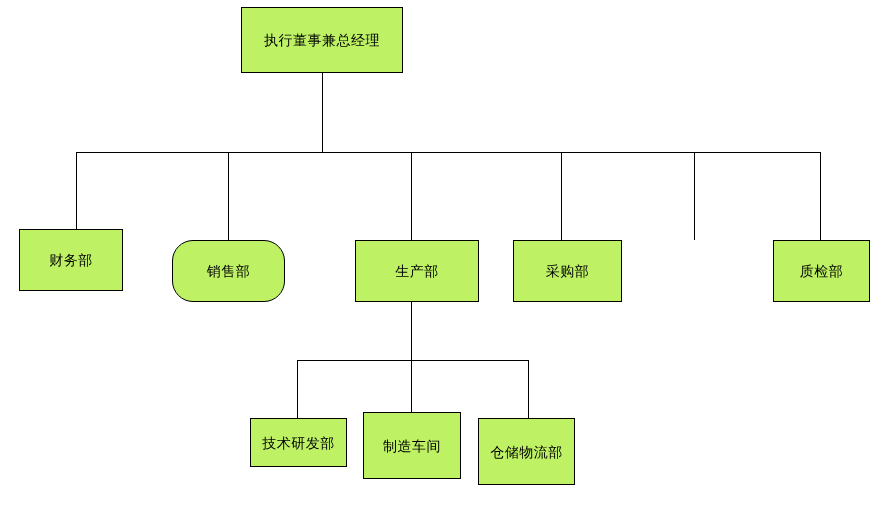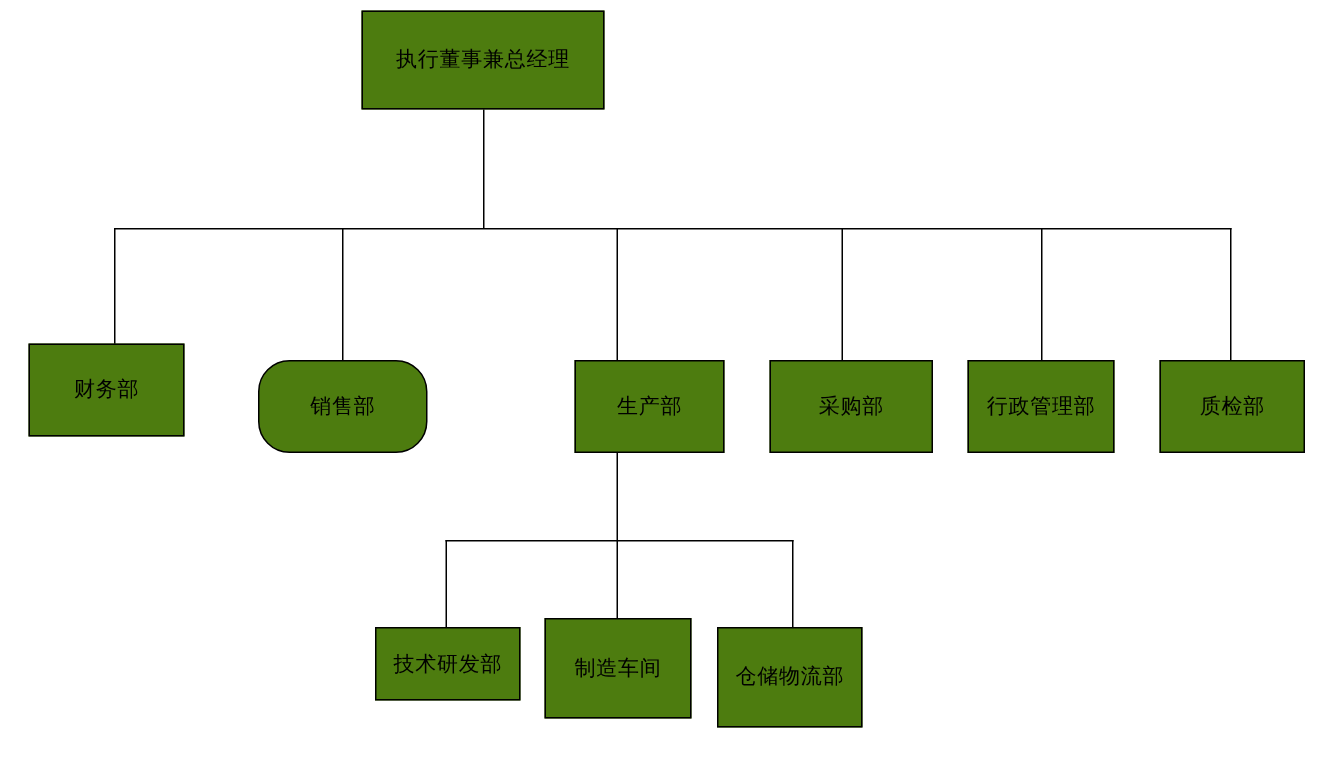--- a/index.html
+++ b/index.html
@@ -12,21 +12,21 @@
     width: 888px;
     height: 520px;
     background: #ffffff;
     overflow: hidden;
     font-family: "DejaVu Sans", "Liberation Sans", sans-serif;
   }
   .node-box {
     position: absolute;
     box-sizing: border-box;
     border: 1px solid #000000;
-    background: #4d7c0f;
+    background: #bef264;
     display: flex;
     align-items: center;
     justify-content: center;
     color: #000000;
     font-size: 14px;
     line-height: 1;
     letter-spacing: 0.5px;
     white-space: nowrap;
   }
   .connector {
@@ -55,44 +55,41 @@
   <div class="connector v" style="left:561px; top:152px; height:88px;"></div>
   <div class="connector v" style="left:694px; top:152px; height:88px;"></div>
   <div class="connector v" style="left:820px; top:152px; height:88px;"></div>
 
   <div class="node-box" style="left:19px; top:229px; width:104px; height:62px;">
     <span>财务部</span>
   </div>
   <div class="node-box" style="left:172px; top:240px; width:113px; height:62px;border-radius:21px;">
     <span>销售部</span>
   </div>
-  <div class="node-box" style="left:355px; top:240px; width:100px; height:62px;margin-left:28px;">
+  <div class="node-box" style="left:355px; top:240px; width:124px; height:62px;">
     <span>生产部</span>
   </div>
   <div class="node-box" style="left:513px; top:240px; width:109px; height:62px;">
     <span>采购部</span>
-  </div>
-  <div class="node-box" style="left:645px; top:240px; width:98px; height:62px;">
-    <span>行政管理部</span>
   </div>
   <div class="node-box" style="left:773px; top:240px; width:97px; height:62px;text-align:center;">
     <span>质检部</span>
   </div>
 
   <div class="connector v" style="left:411px; top:302px; height:58px;"></div>
 
   <div class="connector h" style="left:297px; top:360px; width:232px;"></div>
 
   <div class="connector v" style="left:297px; top:360px; height:58px;"></div>
   <div class="connector v" style="left:411px; top:360px; height:58px;"></div>
   <div class="connector v" style="left:528px; top:360px; height:58px;"></div>
 
   <div class="node-box" style="left:250px; top:418px; width:97px; height:49px;">
     <span>技术研发部</span>
   </div>
   <div class="node-box" style="left:363px; top:412px; width:98px; height:67px;">
     <span>制造车间</span>
   </div>
-  <div class="node-box" style="left:478px; top:418px; width:97px; height:67px;font-family:Liberation Serif, serif;">
+  <div class="node-box" style="left:478px; top:418px; width:97px; height:67px;">
     <span>仓储物流部</span>
   </div>
 
 </div>
 
 </body></html>

